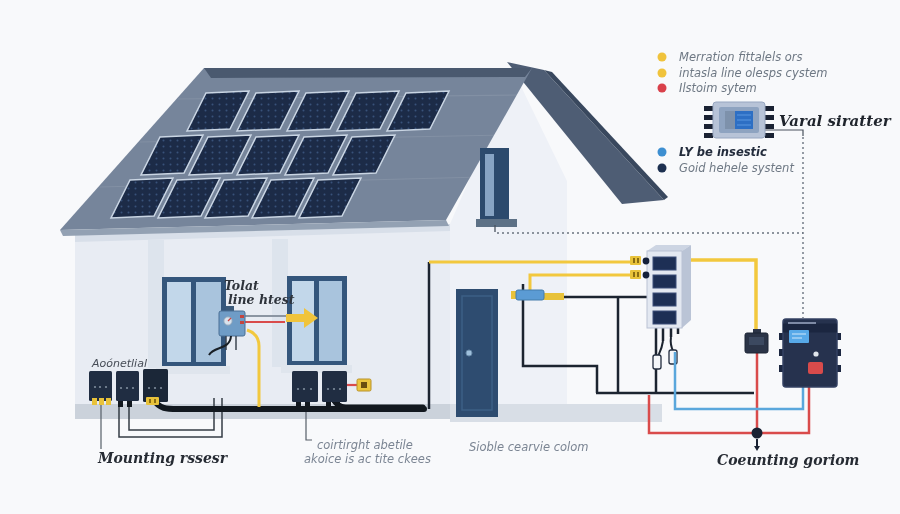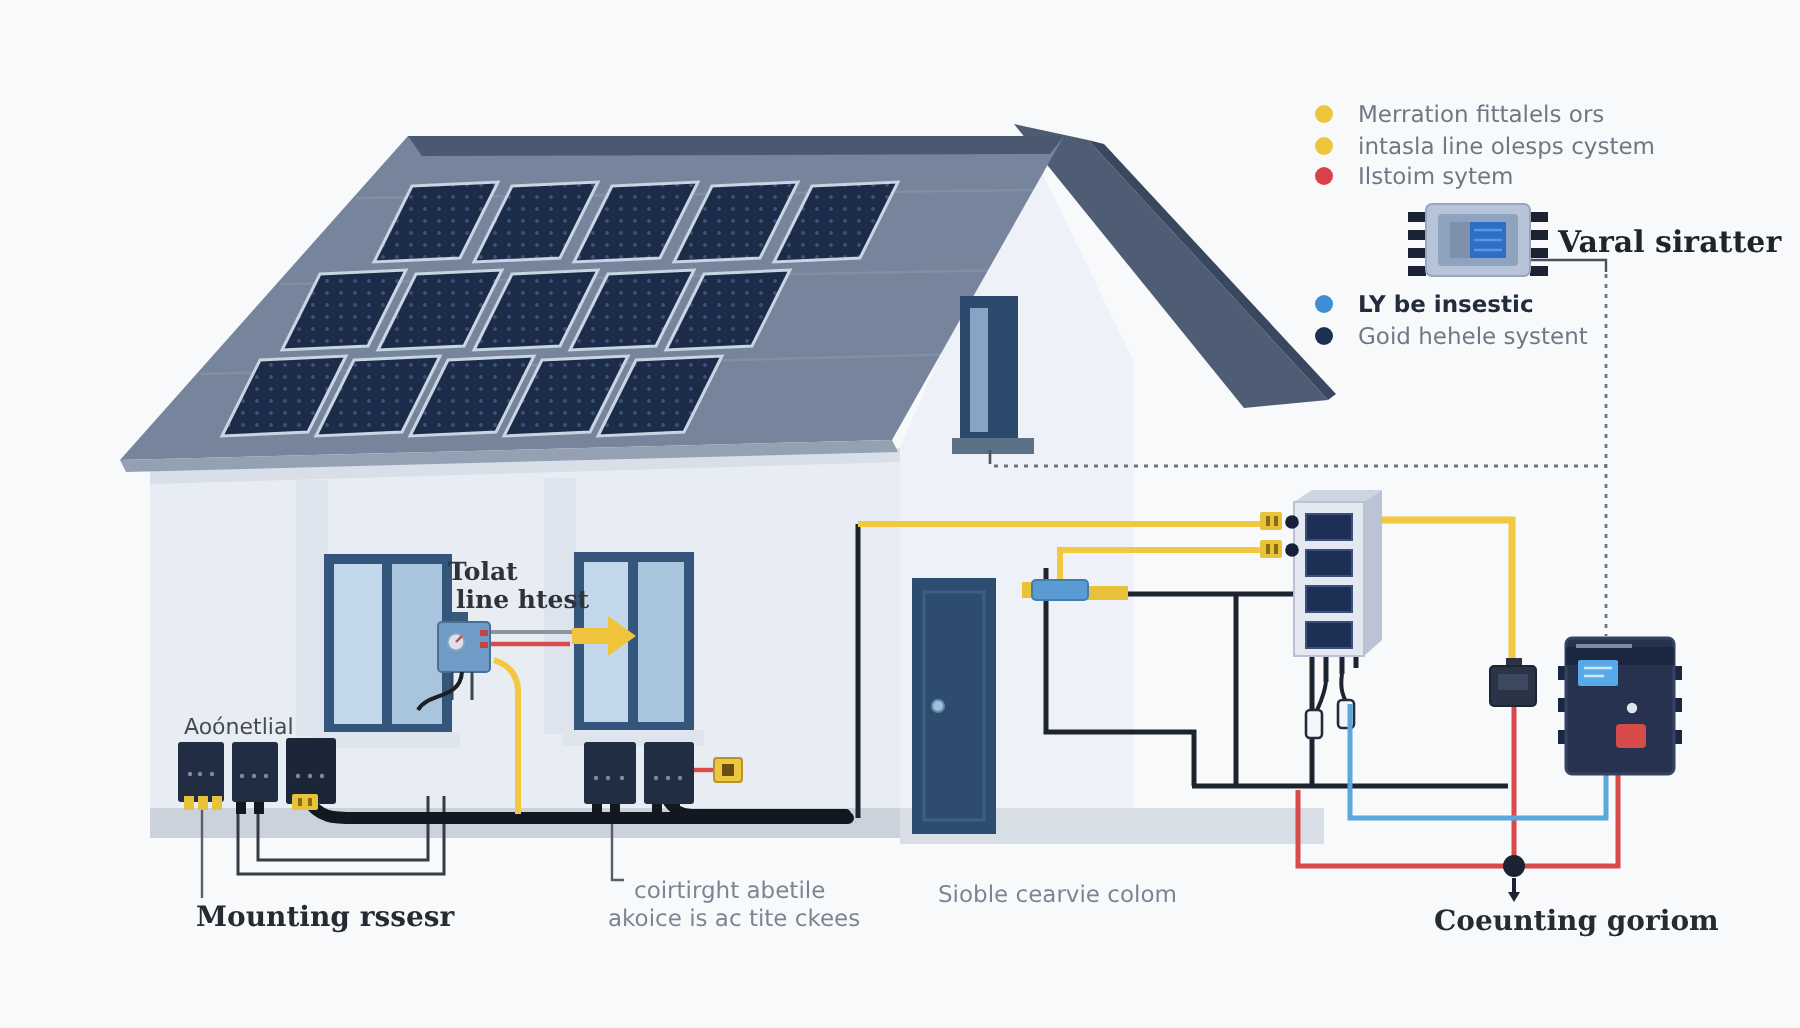--- a/index.html
+++ b/index.html
@@ -1,17 +1,17 @@
 <!DOCTYPE html>
 <html><head>
 <meta charset="utf-8">
 <style>
   html,body{margin:0;padding:0;background:#f8f9fb;}
   .stage{position:relative;width:900px;height:514px;overflow:hidden;background:#f8f9fb;
-         font-family:"DejaVu Sans", sans-serif;}
+         font-family:"DejaVu Sans", sans-serif;font-style:italic;}
   svg text{user-select:none;}
   .lbl-sans{font-family:"DejaVu Sans", sans-serif;fill:#7b8593;font-size:11.5px;}
   .lbl-sans-dark{font-family:"DejaVu Sans", sans-serif;fill:#454b55;font-size:11px;}
   .lbl-serif-bold{font-family:"DejaVu Serif", serif;font-weight:bold;fill:#262b33;font-size:14px;}
   .lbl-serif-mid{font-family:"DejaVu Serif", serif;font-weight:bold;fill:#2e333b;font-size:12.5px;}
   .legend-txt{font-family:"DejaVu Sans", sans-serif;fill:#6e7884;font-size:11.5px;}
   .legend-txt-bold{font-family:"DejaVu Sans", sans-serif;fill:#232c3c;font-size:11.5px;font-weight:bold;}
   .chip-lbl{font-family:"DejaVu Serif", serif;font-weight:bold;fill:#1f242c;font-size:15px;}
 </style>
 </head>

